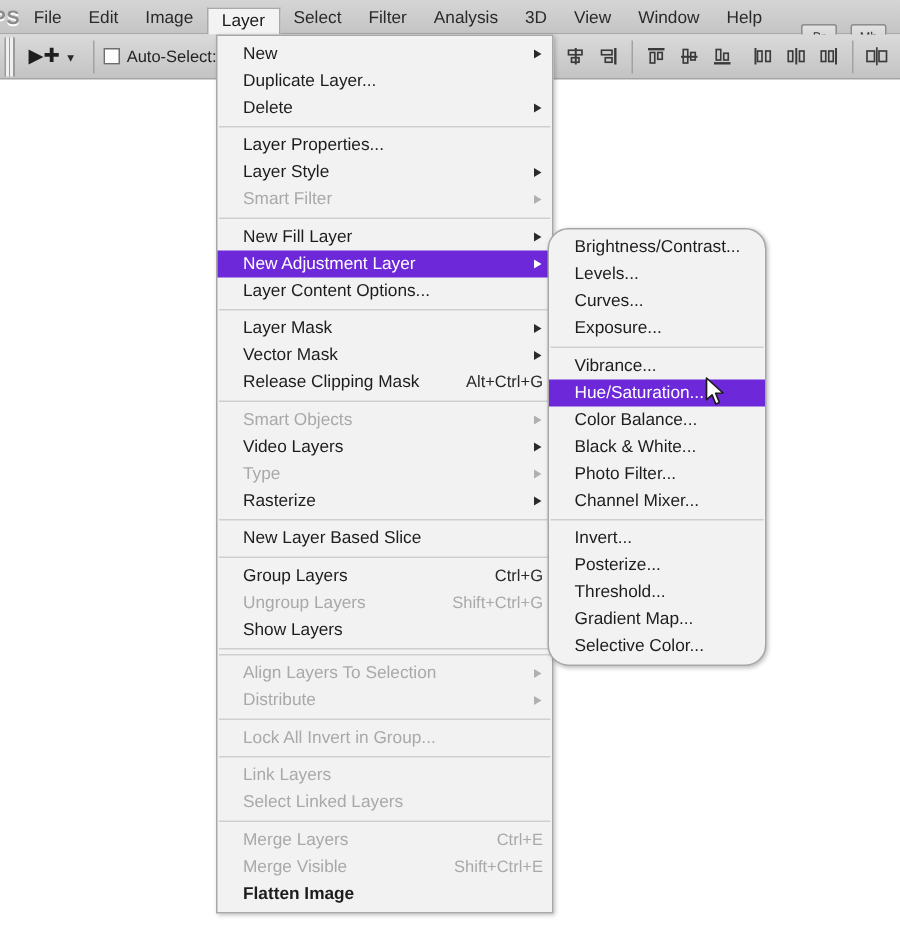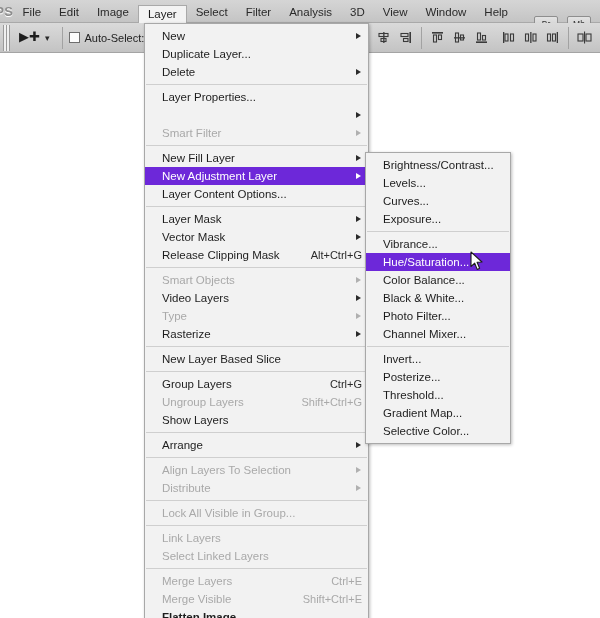--- a/index.html
+++ b/index.html
@@ -136,21 +136,21 @@
 
   
   .popup {
     position: absolute;
     background: #f2f2f2;
     border: 1px solid #a8a8a8;
     box-shadow: 1px 1px 3px rgba(0,0,0,0.26);
     padding: 3px 0;
   }
   #layer-menu { left: 144px; top: 23px; width: 225px; }
-  #adj-submenu { left: 365px; top: 152px; width: 146px; }
+  #adj-submenu { left: 365px; top: 152px; width: 146px; border-radius: 14px; }
 
   .mrow {
     position: relative;
     height: 18px;
     display: flex; align-items: center;
     padding: 0 6px 0 17px;
     font-size: 11.5px;
     color: #1d1d1d;
     white-space: nowrap;
     cursor: default;
@@ -328,20 +328,21 @@
       </div>
       <div class="mrow">
         <span class="lbl">Delete</span>
         <span class="arrow"></span>
       </div>
       <div class="msep"></div>
       <div class="mrow">
         <span class="lbl">Layer Properties...</span>
       </div>
       <div class="mrow">
+        <span class="lbl">Layer Style</span>
         <span class="arrow"></span>
       </div>
       <div class="mrow dim">
         <span class="lbl">Smart Filter</span>
         <span class="arrow"></span>
       </div>
       <div class="msep"></div>
       <div class="mrow">
         <span class="lbl">New Fill Layer</span>
         <span class="arrow"></span>
@@ -393,36 +394,32 @@
         <span class="accel">Ctrl+G</span>
       </div>
       <div class="mrow dim">
         <span class="lbl">Ungroup Layers</span>
         <span class="accel">Shift+Ctrl+G</span>
       </div>
       <div class="mrow">
         <span class="lbl">Show Layers</span>
       </div>
       <div class="msep"></div>
-      <div class="mrow">
-        <span class="lbl">Arrange</span>
-        <span class="arrow"></span>
-      </div>
       <div class="msep"></div>
       <div class="mrow dim">
         <span class="lbl">Align Layers To Selection</span>
         <span class="arrow"></span>
       </div>
       <div class="mrow dim">
         <span class="lbl">Distribute</span>
         <span class="arrow"></span>
       </div>
       <div class="msep"></div>
       <div class="mrow dim">
-        <span class="lbl">Lock All Visible in Group...</span>
+        <span class="lbl">Lock All Invert in Group...</span>
       </div>
       <div class="msep"></div>
       <div class="mrow dim">
         <span class="lbl">Link Layers</span>
       </div>
       <div class="mrow dim">
         <span class="lbl">Select Linked Layers</span>
       </div>
       <div class="msep"></div>
       <div class="mrow dim">

